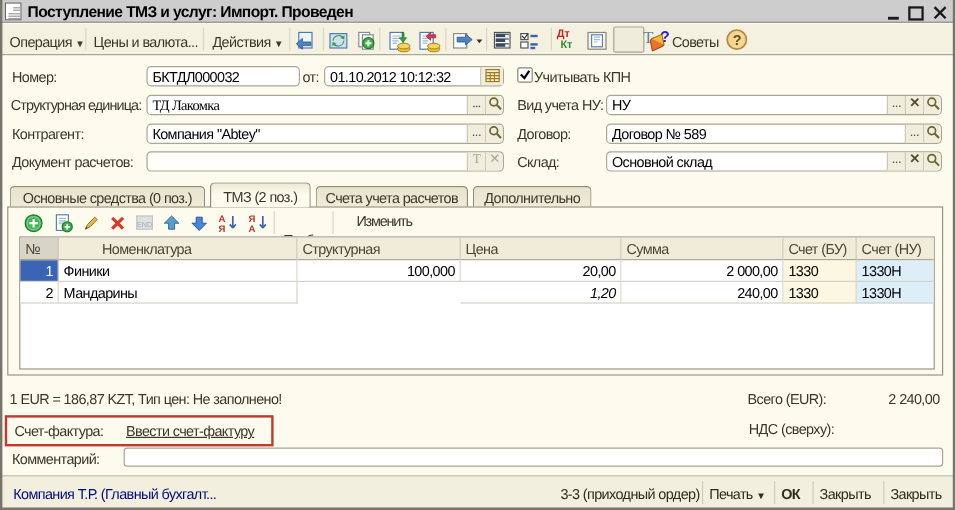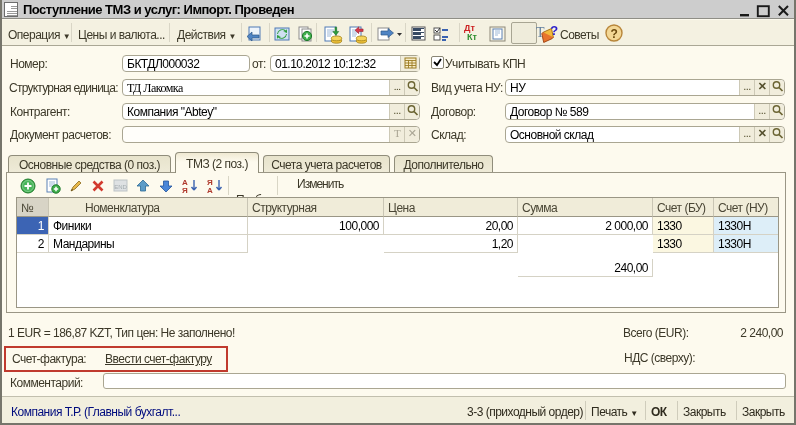--- a/index.html
+++ b/index.html
@@ -267,22 +267,22 @@
       <div class="tc num" style="left:0; top:19px; width:32px; background:#3c64b4; color:#fff;">1</div>
       <div class="tc" style="left:32px; top:19px; width:199px;">Финики</div>
       <div class="tc num" style="left:231px; top:19px; width:136px;">100,000</div>
       <div class="tc num" style="left:367px; top:19px; width:134px;">20,00</div>
       <div class="tc num" style="left:501px; top:19px; width:135px;">2 000,00</div>
       <div class="tc" style="left:636px; top:19px; width:61px; background:#fbf7e1;">1330</div>
       <div class="tc" style="left:697px; top:19px; width:64px; border-right:none; background:#ddeef8;">1330Н</div>
 
       <div class="tc num" style="left:0; top:37px; width:32px;">2</div>
       <div class="tc" style="left:32px; top:37px; width:199px;">Мандарины</div>
-      <div class="tc num" style="left:367px; top:37px; width:134px;">1,20</div>
-      <div class="tc num" style="left:501px; top:37px; width:135px;margin-top:24px;">240,00</div>
+      <div class="tc num" style="left:367px; top:37px; width:134px;font-style:italic;">1,20</div>
+      <div class="tc num" style="left:501px; top:37px; width:135px;">240,00</div>
       <div class="tc" style="left:636px; top:37px; width:61px; background:#fbf7e1;">1330</div>
       <div class="tc" style="left:697px; top:37px; width:64px; border-right:none; background:#ddeef8;">1330Н</div>
     </div>
   </div>
 
   <div class="lbl" style="left:8px; top:326px;">1 EUR = 186,87 KZT, Тип цен: Не заполнено!</div>
   <div class="lbl" style="left:623px; top:326px;">Всего (EUR):</div>
   <div class="lbl" style="left:703px; top:326px; width:80px; text-align:right;">2 240,00</div>
 
   <div style="position:absolute; left:4px; top:346px; width:224px; height:26px; border:2px solid #c03a2e;"></div>

